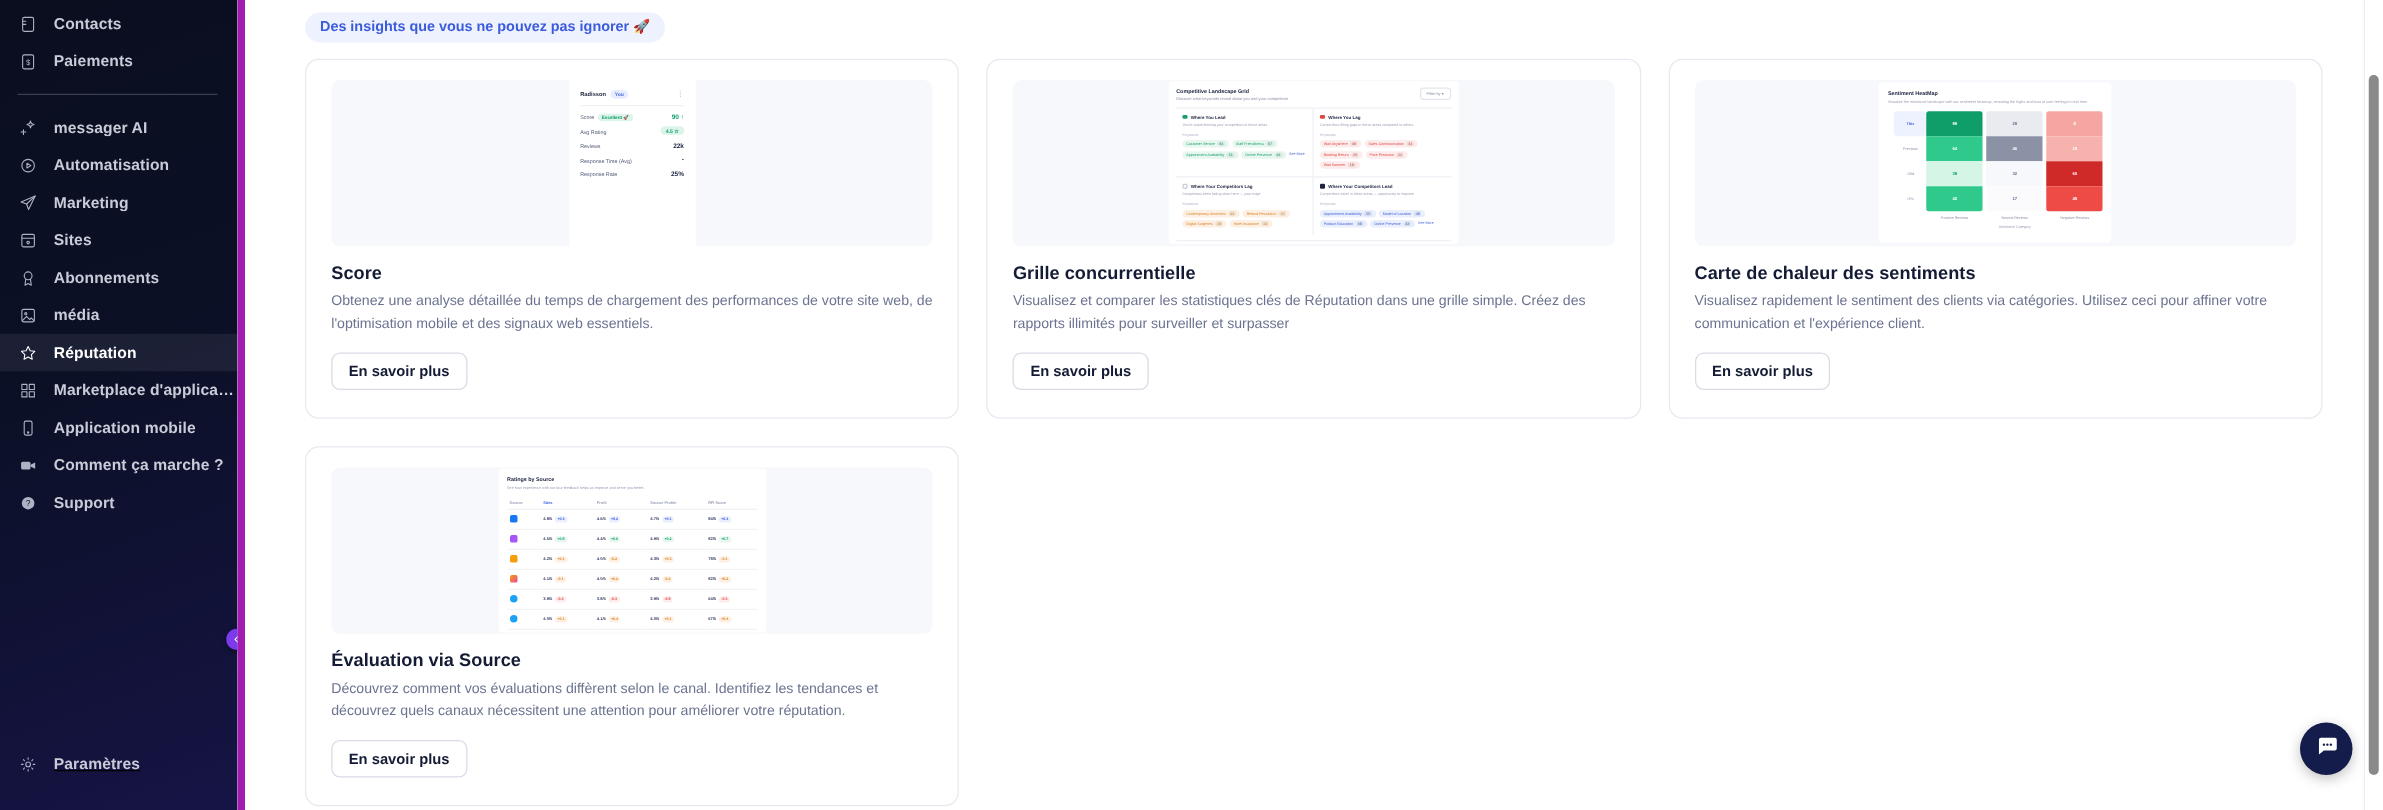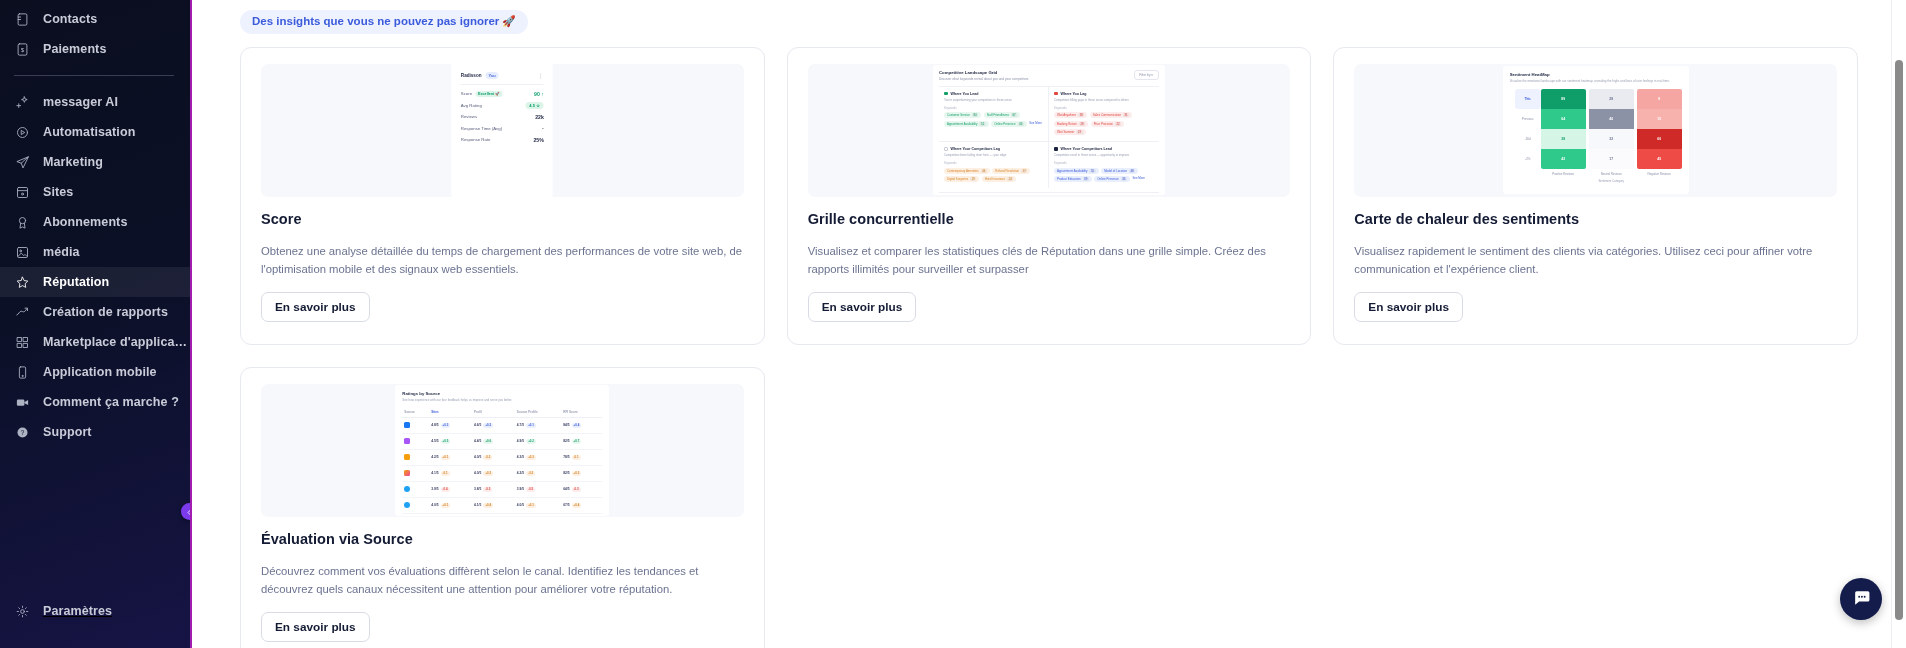--- a/index.html
+++ b/index.html
@@ -65,21 +65,21 @@
   .collapse-btn svg { width: 9px; height: 9px; stroke: #fff; stroke-width: 2.2; fill: none; stroke-linecap: round; stroke-linejoin: round; }
 
   
   .main {
     flex: 1 1 auto;
     height: 648px;
     background: #ffffff;
     display: flex;
     flex-direction: column;
     position: relative;
-    border-left: 2px solid #a21caf;
+    border-left: 6px solid #a21caf;
     overflow: hidden;
   }
   .content {
     padding: 10px 48px 0 48px;
     position: relative;
     height: 648px;
   }
   .badge {
     display: inline-block;
     background: #eef2ff;
@@ -122,21 +122,21 @@
     font-size: 14.5px;
     font-weight: 700;
     color: #141b34;
     margin-top: 14px;
     letter-spacing: .05px;
   }
   .card-desc {
     font-size: 11.3px;
     line-height: 1.55;
     color: #6b7390;
-    margin-top: 16px;
+    margin-top: 6px;
     min-height: 34px;
   }
   .learn-btn {
     margin-top: 14px;
     align-self: flex-start;
     background: #ffffff;
     border: 1px solid #d9dce6;
     border-radius: 7px;
     padding: 7px 13px;
     font-size: 11.8px;
@@ -359,29 +359,20 @@
           </span>
         <span class="lbl">média</span>
       </div>
       <div class="nav-item active">
         <span class="ico">
             <svg viewBox="0 0 24 24">
               <path d="M12 3.5l2.6 5.4 5.9.8-4.3 4.2 1 5.9-5.2-2.8-5.2 2.8 1-5.9L3.5 9.7l5.9-.8z"></path>
             </svg>
           </span>
         <span class="lbl">Réputation</span>
-      </div>
-      <div class="nav-item">
-        <span class="ico">
-            <svg viewBox="0 0 24 24">
-              <path d="M3 16c3-1 4-6 7-6s4 4 9-4"></path>
-              <path d="M16 5h4v4"></path>
-            </svg>
-          </span>
-        <span class="lbl">Création de rapports</span>
       </div>
       <div class="nav-item">
         <span class="ico">
             <svg viewBox="0 0 24 24">
               <rect x="4" y="4" width="6.5" height="6.5"></rect>
               <rect x="13.5" y="4" width="6.5" height="6.5"></rect>
               <rect x="4" y="13.5" width="6.5" height="6.5"></rect>
               <rect x="13.5" y="13.5" width="6.5" height="6.5"></rect>
             </svg>
           </span>

